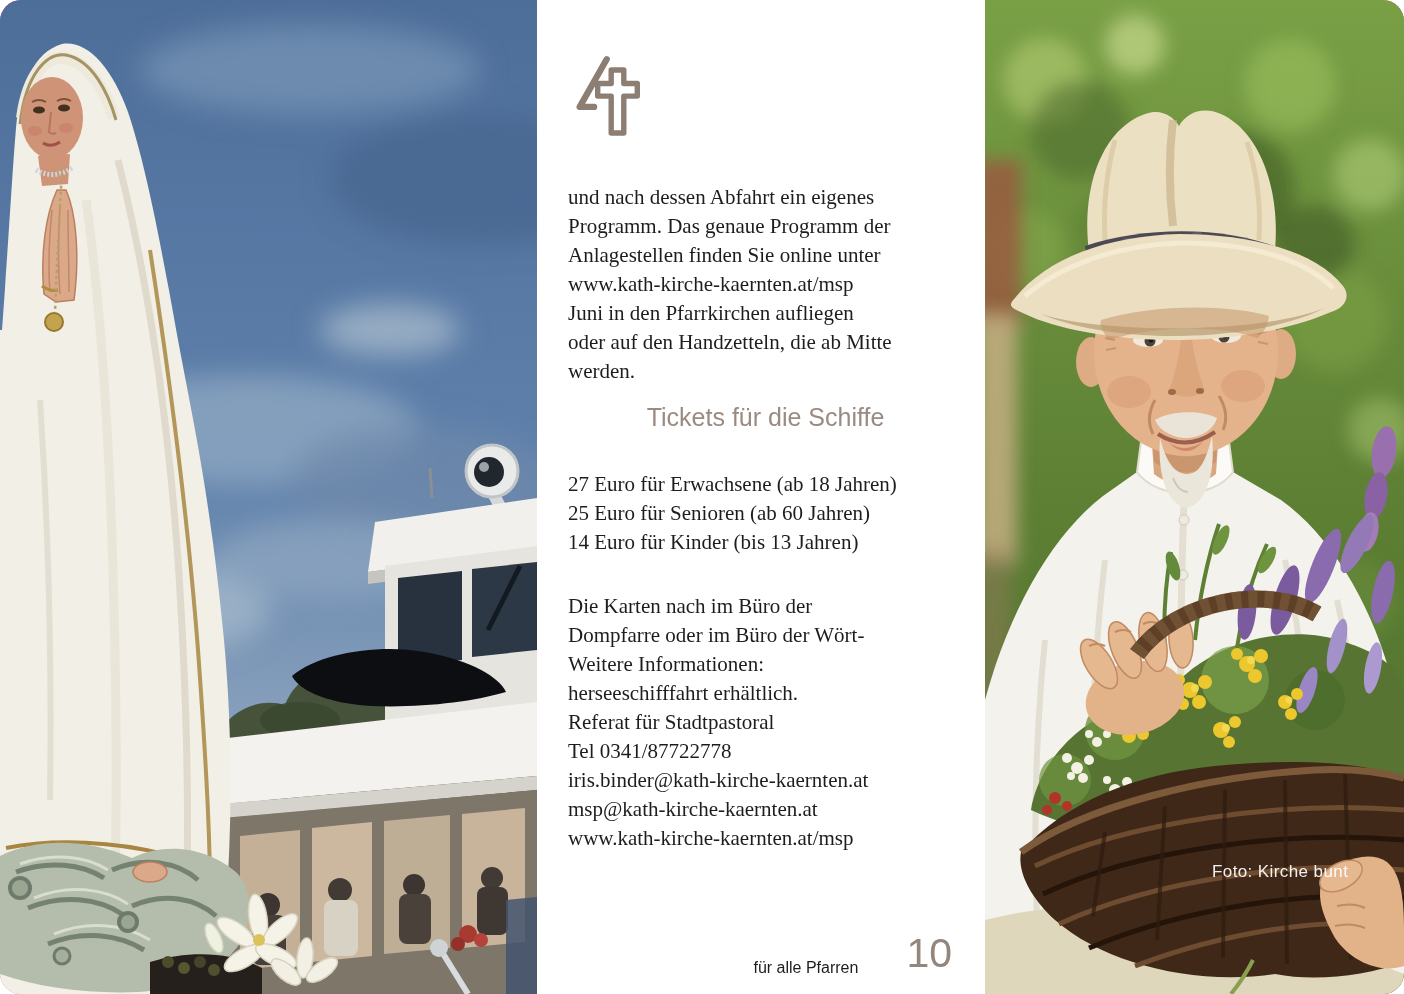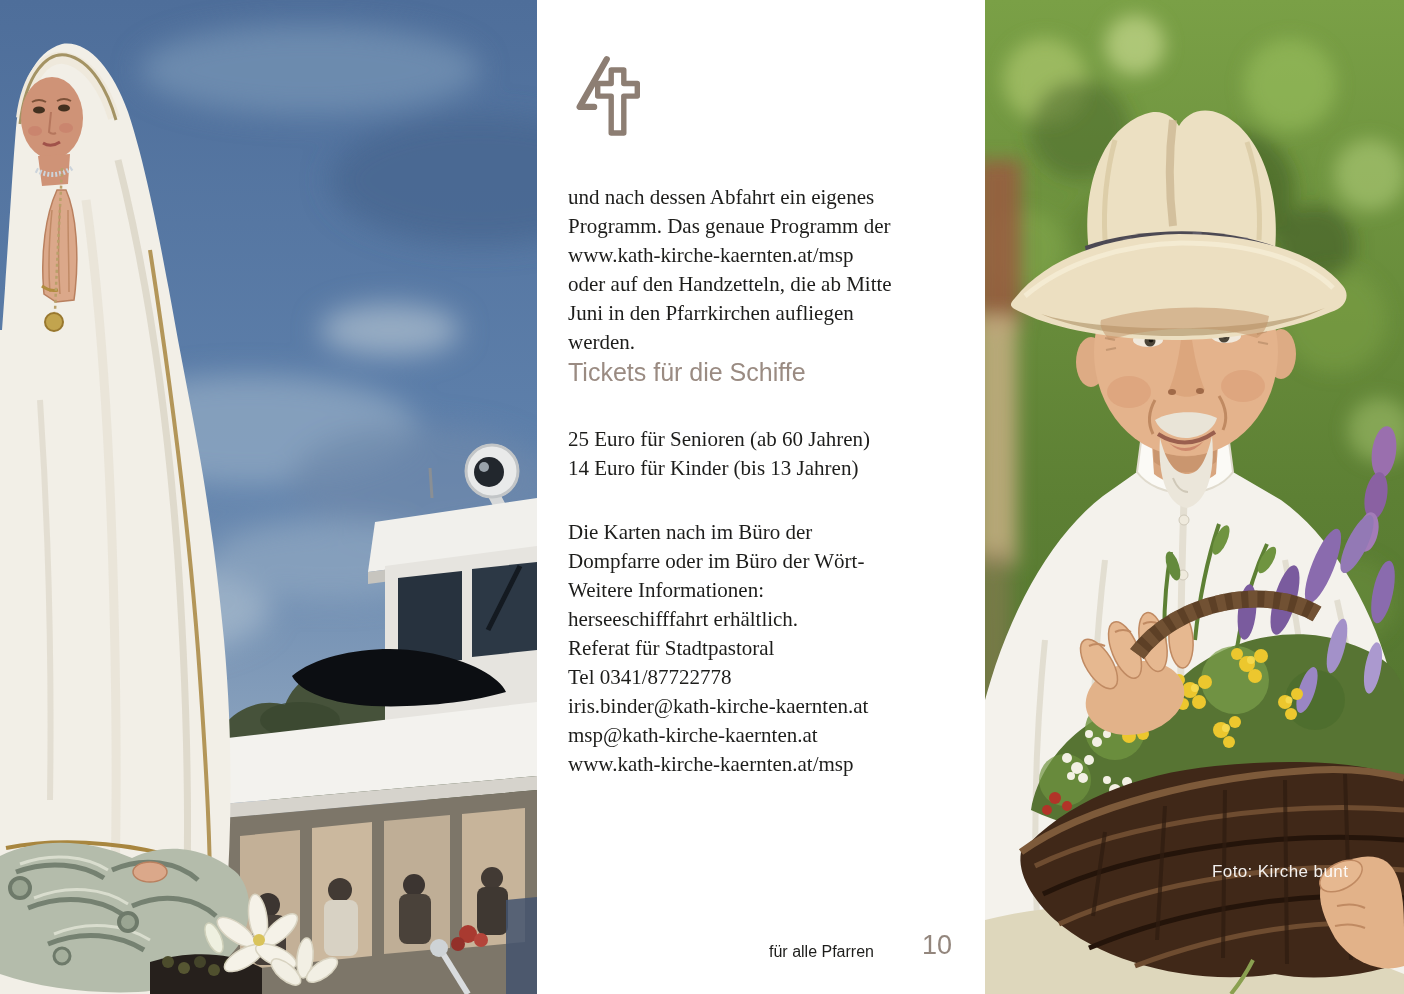--- a/index.html
+++ b/index.html
@@ -1,36 +1,36 @@
 <!DOCTYPE html>
 <html><head>
 <meta charset="utf-8">
 <style>
   html,body{margin:0;padding:0;background:#ffffff;}
   .page{position:relative;width:1404px;height:994px;background:#ec4899;overflow:hidden;
-        font-family:"Liberation Serif",serif;}
+        font-family:"Liberation Serif",serif;border-radius:21px;}
   figure{margin:0;position:absolute;top:0;}
   .photo-left{left:0;width:537px;height:994px;}
   .photo-right{left:985px;width:419px;height:994px;}
   figure svg{display:block;}
   .caption{position:absolute;left:227px;top:862px;font-family:"Liberation Sans",sans-serif;
            font-size:17px;color:rgba(255,255,255,.93);letter-spacing:.4px;}
   .column{position:absolute;left:537px;top:0;width:448px;height:994px;background:#ffffff;}
   .badge{margin:54px 0 0 31px;width:72px;height:86px;}
   .intro{margin:43px 0 0 31px;}
   .tickets{margin:37px 0 0 31px;}
   .info{margin:35px 0 0 31px;}
   .line{font-size:21px;line-height:29px;color:#1d1d1b;white-space:nowrap;}
-  .tickets-heading{margin:0 0 0 31px;width:395px;text-align:left;
+  .tickets-heading{margin:16px 0 0 31px;width:395px;text-align:center;
         font-family:"Liberation Sans",sans-serif;font-weight:400;
         font-size:25px;line-height:31px;color:#9a8b82;}
   .page-footer{position:absolute;top:930px;right:33px;display:flex;align-items:flex-end;gap:48px;
         font-family:"Liberation Sans",sans-serif;}
   .footer-label{font-size:16px;color:#1d1d1b;}
-  .page-number{font-size:27px;color:#93867d;}
+  .page-number{font-size:41px;color:#93867d;}
 </style>
 </head>
 <body>
 
 <div class="page">
 
   <figure class="photo-left">
     <svg viewBox="0 0 537 994" width="537" height="994">
       <defs>
         <linearGradient id="sky" x1="0" y1="0" x2="0" y2="1">
@@ -164,29 +164,31 @@
     <div class="badge">
       <svg viewBox="0 0 80 92" width="72" height="86">
         <path d="M 43,4 L 13,57 L 29,57" stroke="#8d7e73" stroke-width="7" fill="none" stroke-linecap="round" stroke-linejoin="round"></path>
         <path d="M 48,16 L 62,16 L 62,31 L 77,31 L 77,45 L 62,45 L 62,86 L 48,86 L 48,45 L 33,45 L 33,31 L 48,31 Z" stroke="#8d7e73" stroke-width="6" fill="none" stroke-linejoin="round"></path>
       </svg>
     </div>
 
     <div class="intro">
       <div class="line">und nach dessen Abfahrt ein eigenes</div>
       <div class="line">Programm. Das genaue Programm der</div>
+      <div class="line">Anlagestellen finden Sie online unter</div>
       <div class="line">www.kath-kirche-kaernten.at/msp</div>
+      <div class="line">Juni in den Pfarrkirchen aufliegen</div>
       <div class="line">oder auf den Handzetteln, die ab Mitte</div>
-      <div class="line">Juni in den Pfarrkirchen aufliegen</div>
       <div class="line">werden.</div>
     </div>
 
     <h2 class="tickets-heading">Tickets für die Schiffe</h2>
 
     <div class="tickets">
+      <div class="line">27 Euro für Erwachsene (ab 18 Jahren)</div>
       <div class="line">25 Euro für Senioren (ab 60 Jahren)</div>
       <div class="line">14 Euro für Kinder (bis 13 Jahren)</div>
     </div>
 
     <div class="info">
       <div class="line">Die Karten nach im Büro der</div>
       <div class="line">Dompfarre oder im Büro der Wört-</div>
       <div class="line">Weitere Informationen:</div>
       <div class="line">herseeschifffahrt erhältlich.</div>
       <div class="line">Referat für Stadtpastoral</div>

